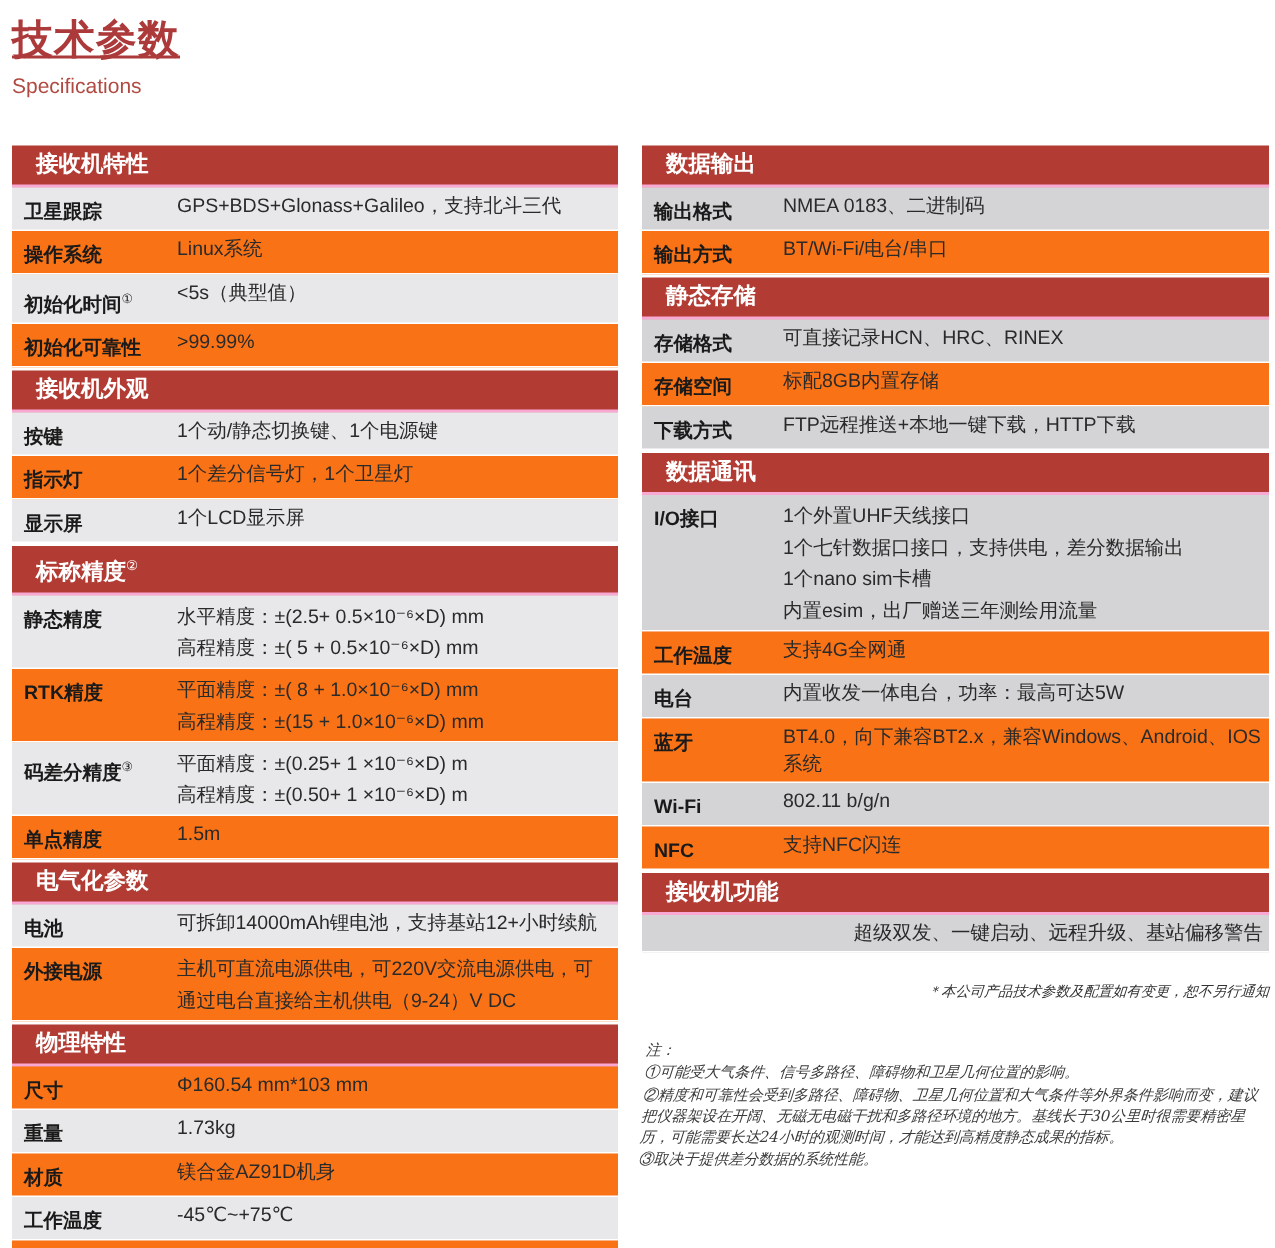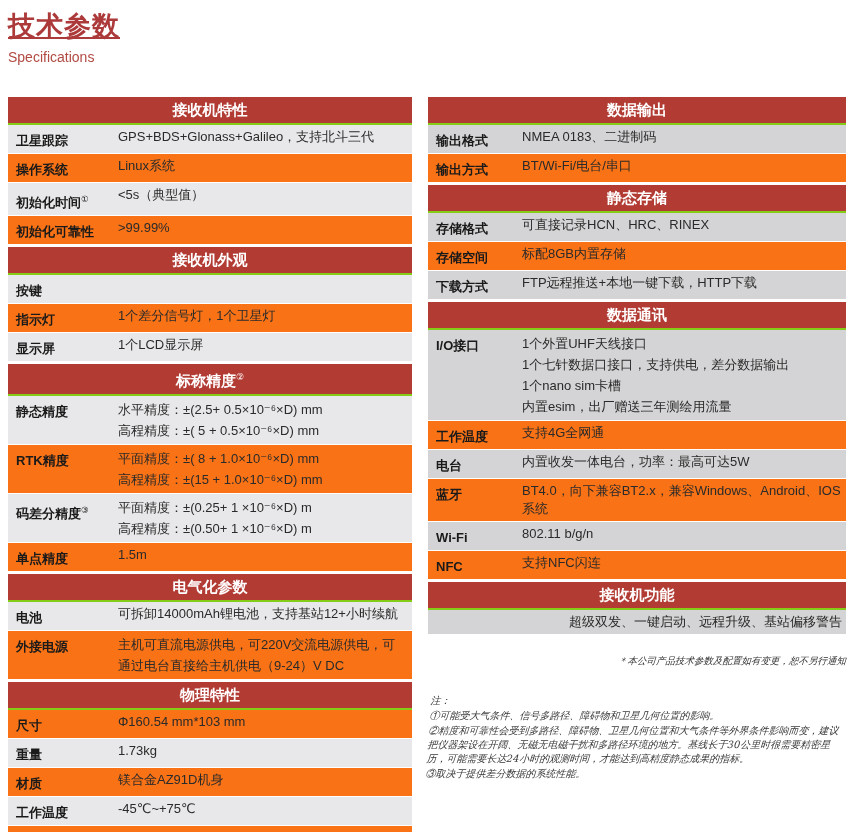--- a/index.html
+++ b/index.html
@@ -18,23 +18,23 @@
   .page-subtitle{font-size:14px;color:var(--accent-sub,#b04a42);margin-top:5px;}
 
   
   .columns{display:flex;align-items:flex-start;gap:16px;margin-top:32px;}
   .col{box-sizing:border-box;}
   .col.left{width:404px;flex:0 0 404px;}
   .col.right{width:418px;flex:0 0 418px;}
 
   .sec{margin:0 0 2px 0;}
   .sec-header{
-    background:var(--accent,#b23b33);color:#ffffff;text-align:center;
+    background:var(--accent,#b23b33);color:#ffffff;
     font-weight:bold;font-size:15px;line-height:18px;padding:4px 16px;
-    border-bottom:2px solid #84cc16;
+    border-bottom:2px solid #f9a8d4;
   }
   .sec-header sup{font-size:9px;font-weight:normal;}
 
   .row{display:flex;border-bottom:1px solid #fff;background:#f97316;font-size:13px;}
   .col.left  .row.shaded{background:#e8e8ea;}
   .col.right .row.shaded{background:#d4d4d6;}
   .row .lbl{
     flex:0 0 auto;font-weight:bold;color:#1a1a1a;
     padding:7px 2px 3px 8px;line-height:18px;
   }
@@ -95,20 +95,23 @@
             <div class="lbl">初始化可靠性</div>
             <div class="val">
               <div class="line">&gt;99.99%</div>
             </div>
           </div>
         </section>
         <section class="sec">
           <div class="sec-header">接收机外观</div>
           <div class="row shaded">
             <div class="lbl">按键</div>
+            <div class="val">
+              <div class="line">1个动/静态切换键、1个电源键</div>
+            </div>
           </div>
           <div class="row">
             <div class="lbl">指示灯</div>
             <div class="val">
               <div class="line">1个差分信号灯，1个卫星灯</div>
             </div>
           </div>
           <div class="row shaded">
             <div class="lbl">显示屏</div>
             <div class="val">

